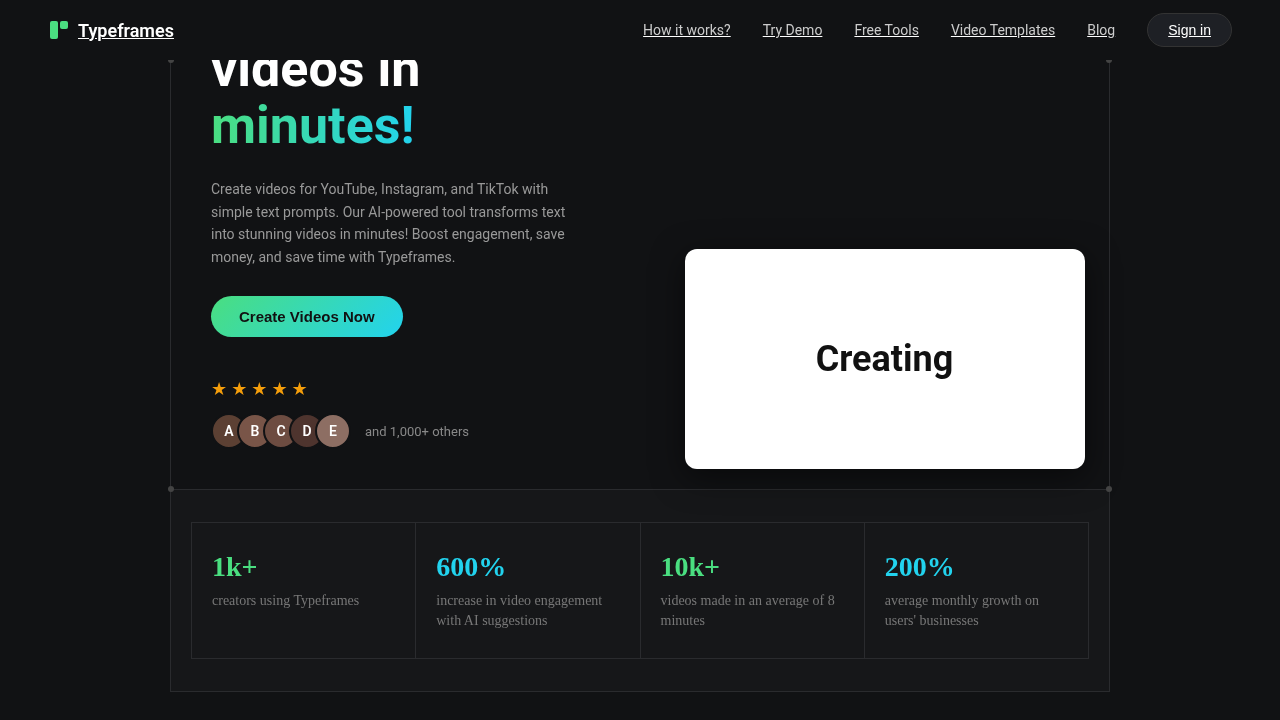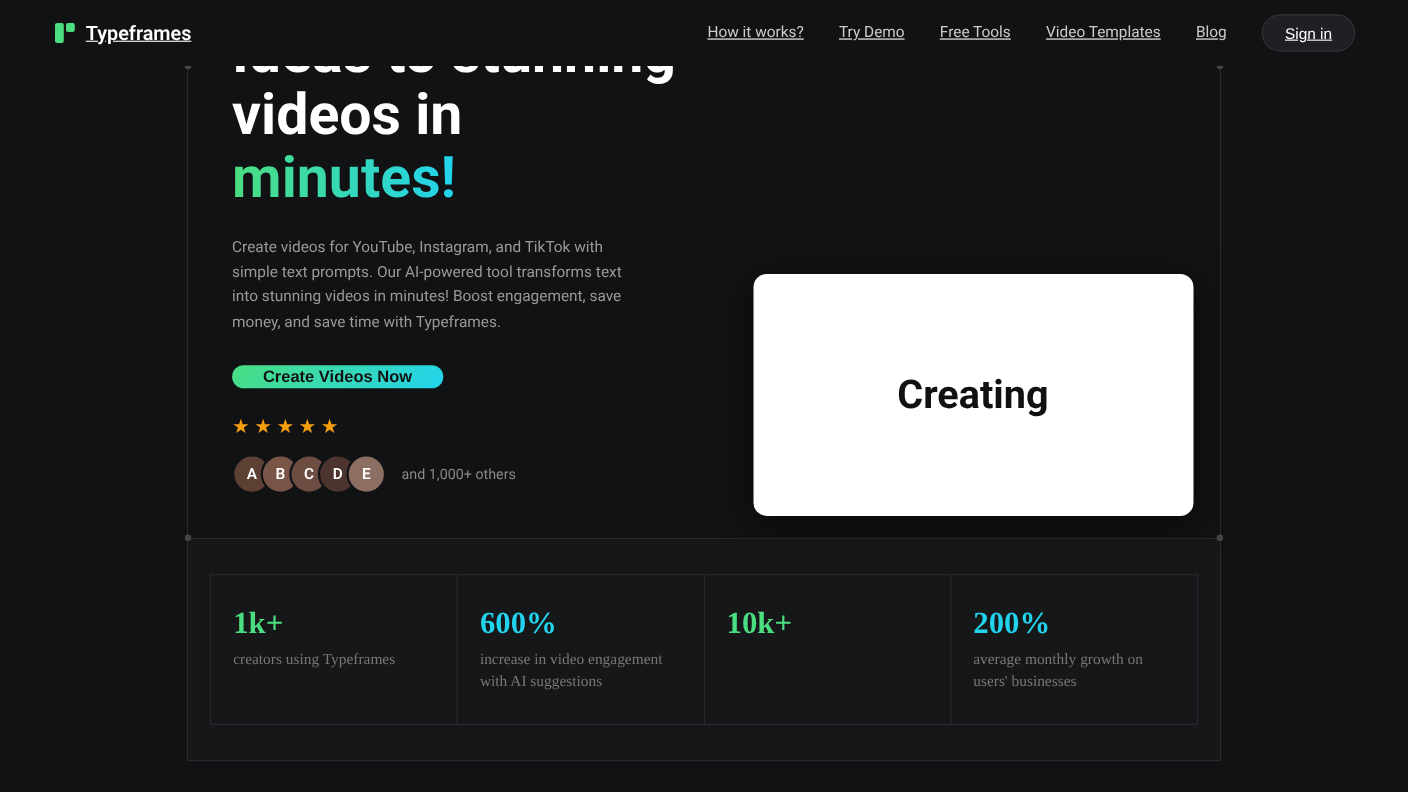--- a/index.html
+++ b/index.html
@@ -105,24 +105,24 @@
       line-height: 1.6;
       margin-bottom: 28px;
       max-width: 380px;
     }
     .cta-button {
       background: linear-gradient(135deg, #4ade80, #22d3ee);
       border: none;
       color: #111;
       font-size: 15px;
       font-weight: 600;
-      padding: 2px 28px;
+      padding: 12px 28px;
       border-radius: 25px;
       cursor: pointer;
-      margin-bottom: 20px;
+      margin-bottom: 37px;
       display: inline-block;
     }
     .stars {
       display: flex;
       gap: 4px;
       margin-bottom: 14px;
       margin-top: 4px;
     }
     .star {
       color: #f59e0b;
@@ -284,19 +284,20 @@
     <div class="stat-item">
       <div class="stat-value">1k+</div>
       <div class="stat-desc">creators using Typeframes</div>
     </div>
     <div class="stat-item">
       <div class="stat-value blue">600%</div>
       <div class="stat-desc">increase in video engagement with AI suggestions</div>
     </div>
     <div class="stat-item">
       <div class="stat-value">10k+</div>
+      <div class="stat-desc">videos made in an average of 8 minutes</div>
     </div>
     <div class="stat-item">
       <div class="stat-value blue">200%</div>
       <div class="stat-desc">average monthly growth on users' businesses</div>
     </div>
   </div>
 </section>
 
 </body></html>

